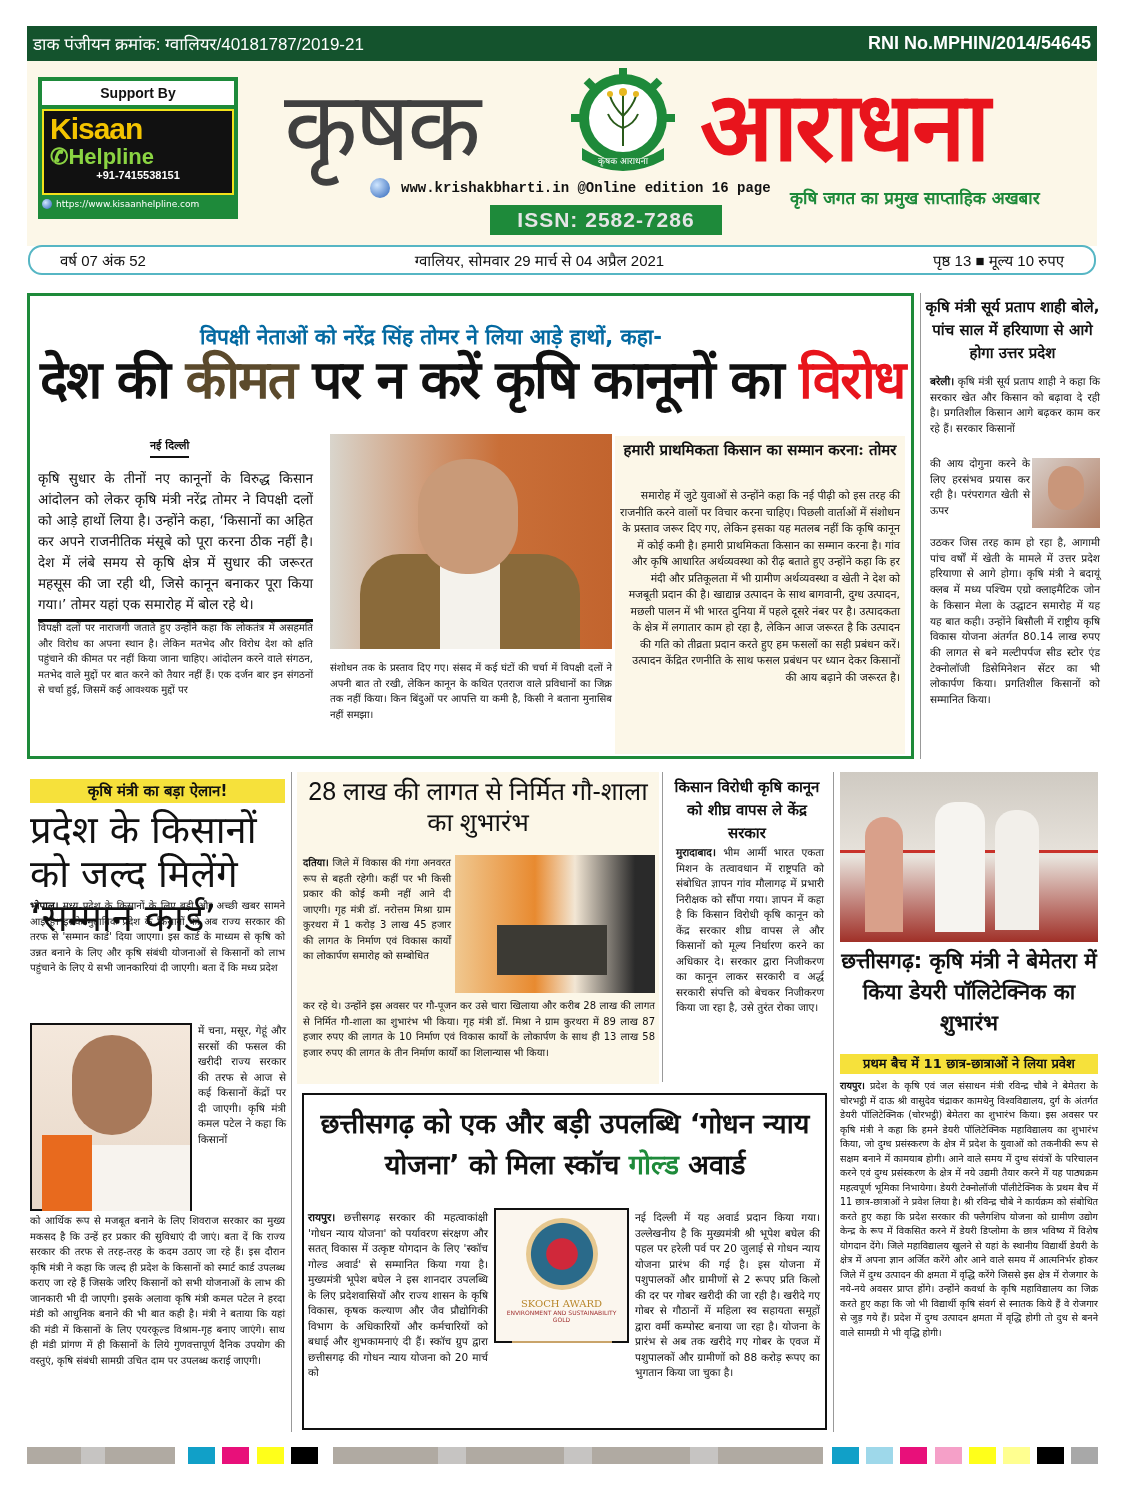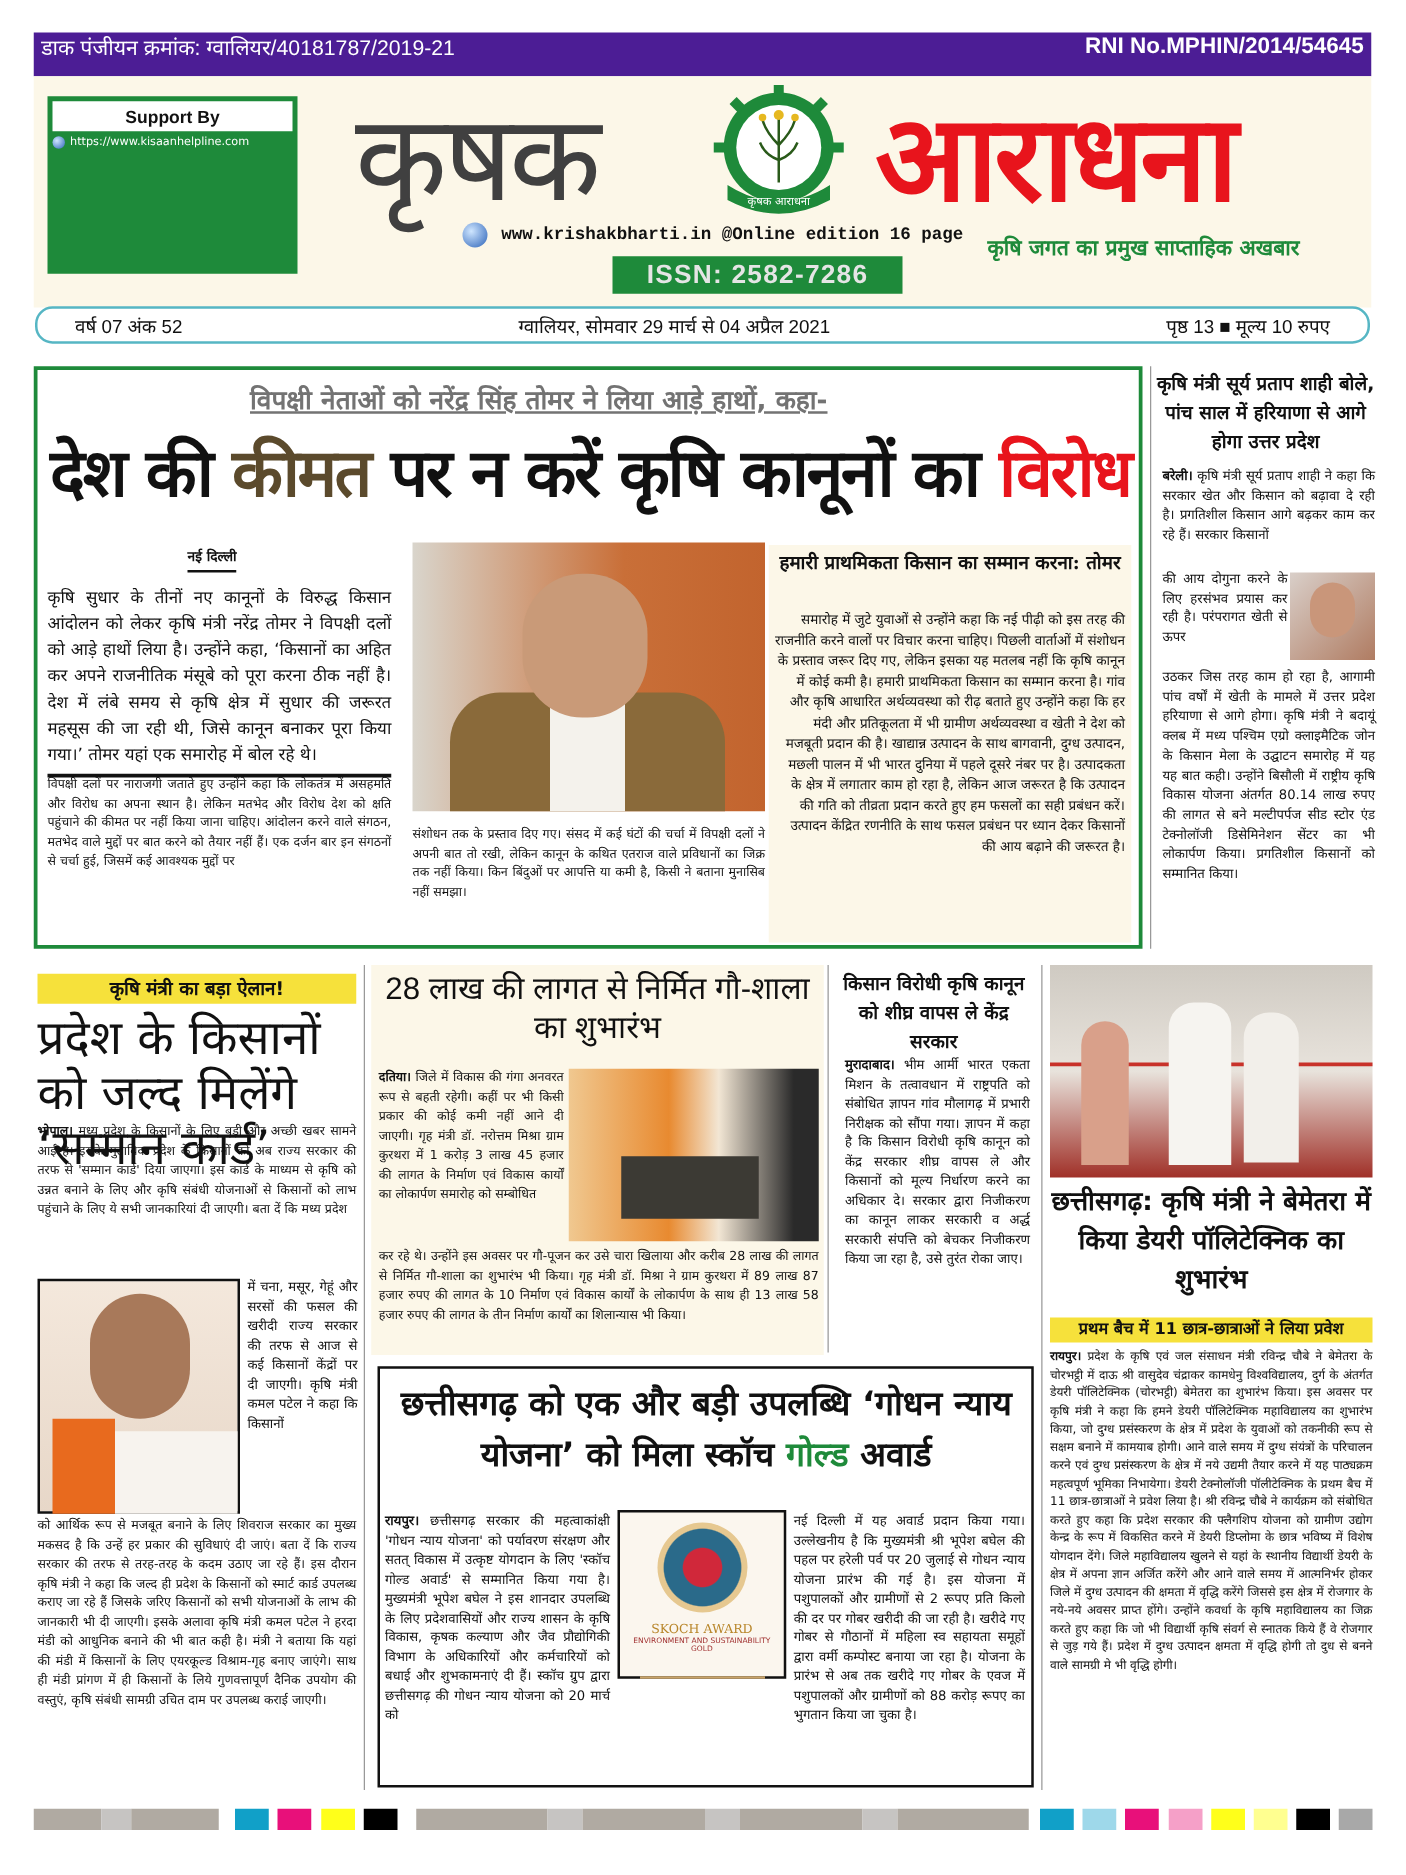--- a/index.html
+++ b/index.html
@@ -1,38 +1,38 @@
 <!DOCTYPE html>
 <html><head>
 <meta charset="utf-8">
 <style>
 *{box-sizing:border-box;margin:0;padding:0}
 html,body{width:1125px;height:1500px;background:#fff;overflow:hidden}
 body{position:relative;font-family:"DejaVu Sans","Liberation Sans",sans-serif;color:#111}
 .abs{position:absolute}
-.topbar{left:27px;top:26px;width:1070px;height:35px;background:#4c1d95;color:#fff;font-family:"Liberation Sans",sans-serif;font-size:17px;display:flex;justify-content:space-between;padding:0 6px}
+.topbar{left:27px;top:26px;width:1070px;height:35px;background:#14532d;color:#fff;font-family:"Liberation Sans",sans-serif;font-size:17px;display:flex;align-items:center;justify-content:space-between;padding:0 6px}
 .topbar .rni{font-weight:bold;font-size:18px}
 .masthead{left:27px;top:61px;width:1070px;height:185px;background:#fcf7e8}
 .support{left:38px;top:77px;width:200px;height:142px;background:#1e8a3a;padding:4px}
 .support .sb{background:#fff;height:24px;text-align:center;font-weight:bold;font-size:14px;line-height:24px;font-family:"Liberation Sans",sans-serif}
 .support .ks{background:#111;border:2px solid #f3e21a;margin-top:4px;height:86px;padding:2px 6px;font-family:"Liberation Sans",sans-serif}
 .support .ks .k{color:#f4c400;font-size:30px;font-weight:900;line-height:32px;letter-spacing:-1px}
 .support .ks .h{color:#8bd442;font-size:22px;font-weight:bold;line-height:24px}
 .support .ks .p{color:#fff;font-size:11px;font-weight:bold;text-align:center}
 .support .url{color:#fff;font-size:9px;margin-top:4px;display:flex;align-items:center;gap:4px}
 .brand1{left:284px;top:62px;font-size:96px;font-weight:400;color:#404040;line-height:130px;font-family:"DejaVu Sans",sans-serif;letter-spacing:-3px}
 .brand2{left:700px;top:62px;font-size:96px;font-weight:900;color:#e8141c;line-height:130px;font-family:"DejaVu Sans",sans-serif;letter-spacing:-3px}
 .emblem{left:568px;top:66px;width:110px;height:112px}
 .weburl{left:370px;top:178px;font-size:14px;font-family:"Liberation Mono",monospace;font-weight:bold;display:flex;align-items:center;gap:11px}
 .globe{width:20px;height:20px;border-radius:50%;background:radial-gradient(circle at 35% 35%,#cfe6ff,#2a62b8);display:inline-block}
 .issn{left:490px;top:205px;width:232px;height:30px;background:#1e8a3a;color:#e5e5e5;font-size:21px;font-weight:bold;text-align:center;line-height:30px;font-family:"Liberation Sans",sans-serif;letter-spacing:1px}
 .tagline{left:790px;top:186px;font-size:17px;color:#1e8a3a;font-weight:bold}
 .dateline{left:28px;top:245px;width:1068px;height:30px;border:2px solid #56b6c4;border-radius:14px;display:flex;align-items:center;justify-content:space-between;padding:0 30px;font-size:15px;font-family:"Liberation Sans",sans-serif}
 .mainbox{left:27px;top:293px;width:887px;height:466px;border:3px solid #1e8a3a}
-.kicker{left:200px;top:305px;font-size:21px;font-weight:bold;text-decoration:underline;color:#737373}
+.kicker{left:200px;top:322px;font-size:21px;font-weight:bold;color:#0369a1}
 .headline{left:40px;top:345px;font-size:53px;font-weight:900;line-height:70px;letter-spacing:-2px;white-space:nowrap}
 .headline .brown{color:#5b4a2c}
 .headline .red{color:#e8141c}
 .dateline-story{left:150px;top:437px;font-size:11px;font-weight:bold;border-bottom:2px solid #111;padding-bottom:4px}
 .body-lg{font-size:13.5px;line-height:21px;text-align:justify}
 .body-sm{font-size:10px;line-height:15.5px;text-align:justify}
 .pic{background:#b9b2a2}
 .sub-head{font-size:15px;font-weight:900;text-align:center;line-height:24px}
 .side-head{font-size:15px;font-weight:900;text-align:center;line-height:23px}
 .yellow-kicker{background:#f6e13b;font-weight:bold;font-size:15px;text-align:center;line-height:24px}
@@ -45,20 +45,25 @@
 <body>
 
 <div class="abs topbar">
   <span>डाक पंजीयन क्रमांक: ग्वालियर/40181787/2019-21</span>
   <span class="rni">RNI No.MPHIN/2014/54645</span>
 </div>
 <div class="abs masthead"></div>
 
 <div class="abs support">
   <div class="sb">Support By</div>
+  <div class="ks">
+    <div class="k">Kisaan</div>
+    <div class="h"><span>✆</span><span>Helpline</span></div>
+    <div class="p">+91-7415538151</div>
+  </div>
   <div class="url">
       <span class="globe" style="width:10px;height:10px"></span>
       <span>https://www.kisaanhelpline.com</span>
     </div>
 </div>
 
 <div class="abs brand1">कृषक</div>
 <div class="abs emblem">
   <svg width="110" height="112" viewBox="0 0 110 112">
     <g fill="#1e8a3a">

